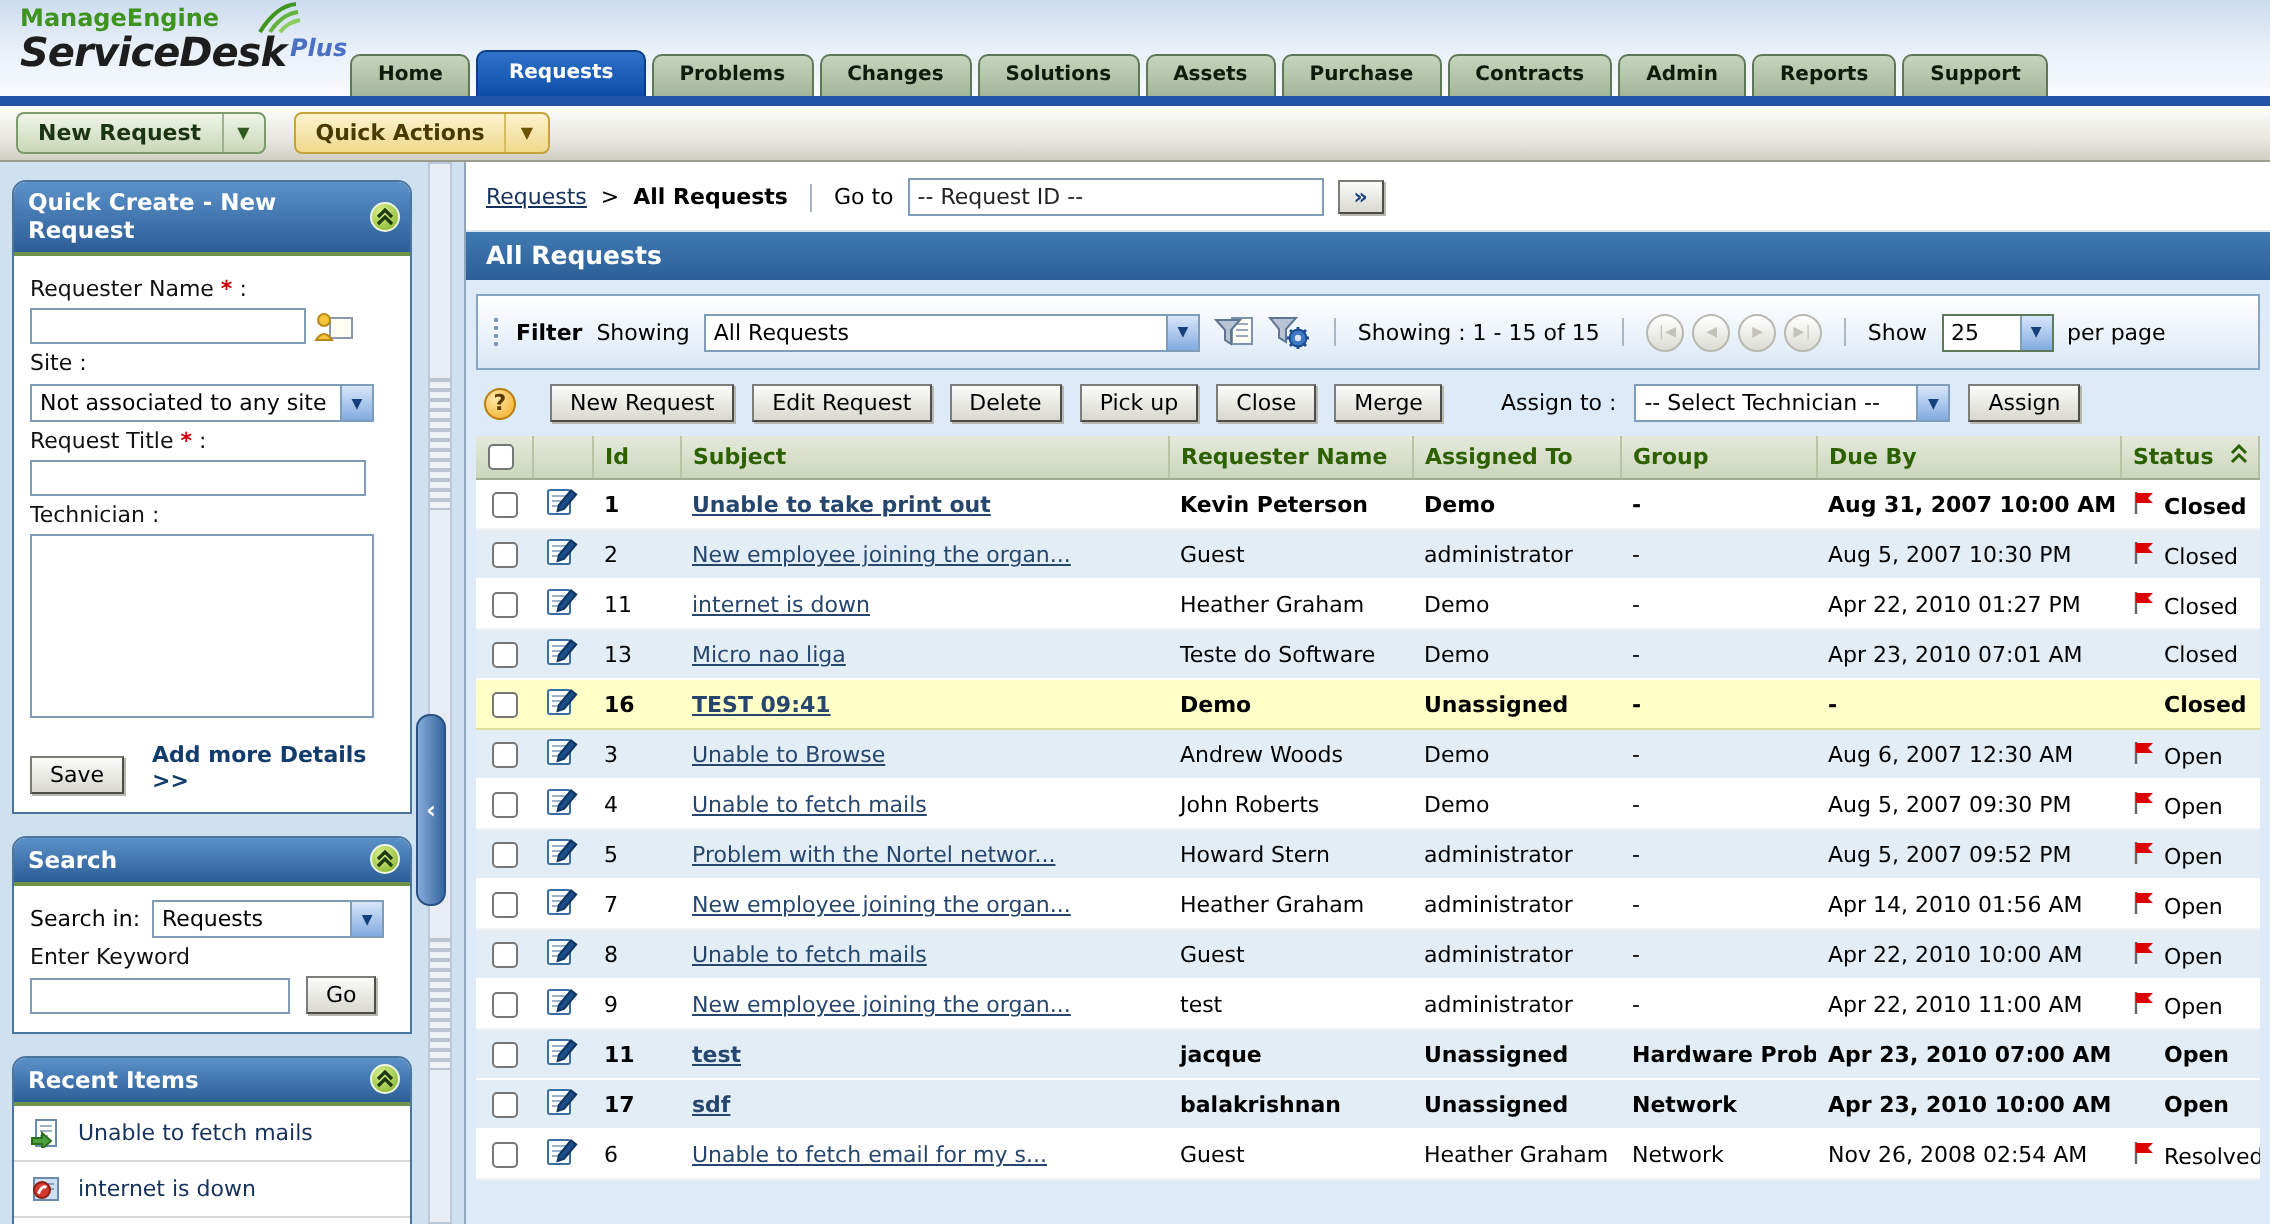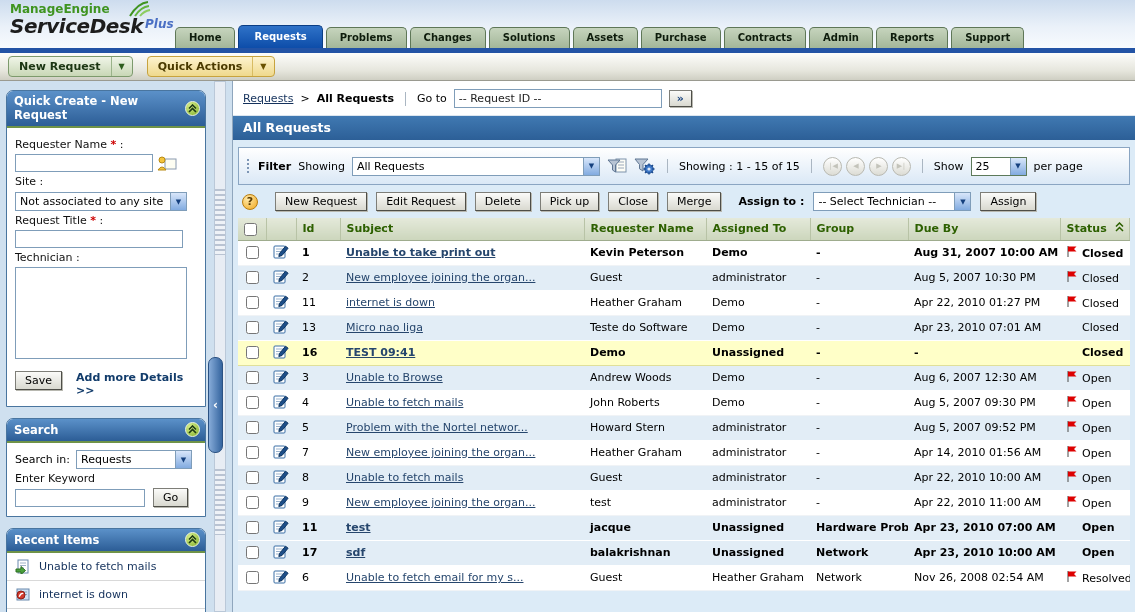--- a/index.html
+++ b/index.html
@@ -63,21 +63,21 @@
   .combo-btn {
     width:16px; align-self:stretch; background:linear-gradient(#d8e6fa,#82abe0); border-left:1px solid #7f9db9;
     color:#15407e; font-size:7px; display:flex; align-items:center; justify-content:center;
   }
   .combo-site { width:172px; margin-top:1px; }
   .desc-area { width:172px; height:92px; border:1px solid #7f9db9; resize:none; font:11px "DejaVu Sans",sans-serif; }
   .btn3d {
     background:linear-gradient(#fbfbf9,#d9d9d0); border:1px solid #7e7e78; border-right-color:#4e4e48; border-bottom-color:#4e4e48;
     box-shadow:1px 1px 0 #b8b8b0; padding:2px 9px; font:11px "DejaVu Sans",sans-serif; color:#000; cursor:pointer;
   }
-  .save-row { display:flex; align-items:flex-start; gap:14px; margin-top:9px; }
+  .save-row { display:flex; align-items:flex-end; gap:14px; margin-top:9px; }
   .add-more { color:#123c6b; cursor:pointer;font-weight:bold; }
   
   .search-row { display:flex; align-items:center; gap:6px; }
   .combo-searchin { width:116px; }
   .kw-row { display:flex; align-items:center; gap:8px; margin-top:3px; }
   .kw-row .text-input { width:130px; }
   
   .recent-list { list-style:none; margin:0; padding:0; }
   .recent-list li { display:flex; align-items:center; gap:9px; padding:6px 4px 6px 8px; border-bottom:1px solid #d9d9d9; color:#15325c; cursor:pointer; white-space:nowrap; }
   .recent-list li:last-child { border-bottom:none; }
@@ -120,21 +120,21 @@
   }
   .pager-group { display:flex; gap:4px; }
   .combo-show { width:56px; border-color:#5d7a5a; }
   .toolbar { display:flex; align-items:center; gap:9px; padding:2px 2px 7px 4px; }
   .help-icon {
     width:16px; height:16px; border-radius:50%; background:radial-gradient(circle at 35% 30%, #ffe9a8, #f1a81f);
     border:1px solid #b97d10; color:#5a3a00; font-weight:bold; font-size:11px;
     display:inline-flex; align-items:center; justify-content:center; cursor:pointer; margin-right:8px;
   }
   .combo-tech { width:158px; }
-  .assign-label { margin-left:8px;font-weight:bold; }
+  .assign-label { margin-left:20px; }
   
   .reqtable { width:100%; border-collapse:collapse; background:#fff; table-layout:fixed; }
   .reqtable th {
     background:linear-gradient(#e4e9da,#ccd6bc); color:#2d6000; font-weight:bold; text-align:left;
     padding:4px 6px; border-right:1px solid #b8c3a6; border-bottom:1px solid #9fac8e; font-size:11px;
     white-space:nowrap; overflow:hidden;
   }
   .reqtable th.c { text-align:center; }
   .reqtable td {
     padding:3px 6px; color:#000; white-space:nowrap; overflow:hidden; height:23px;

